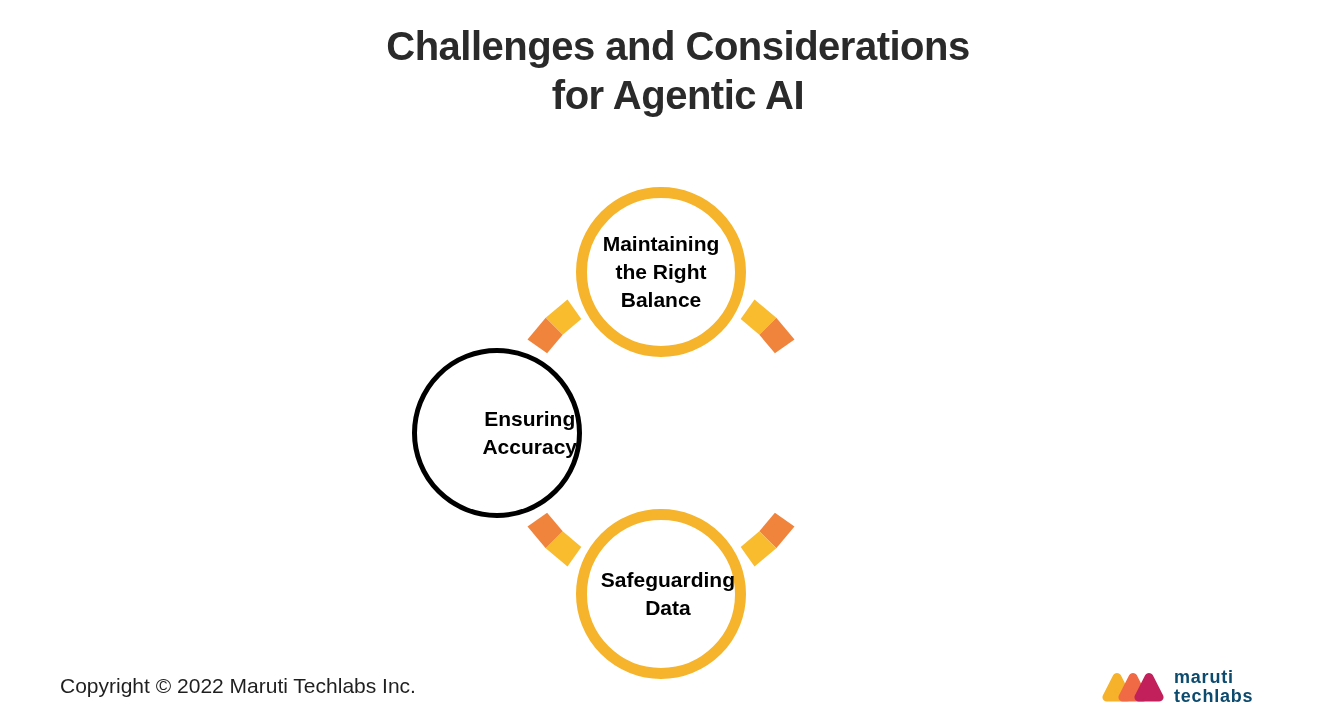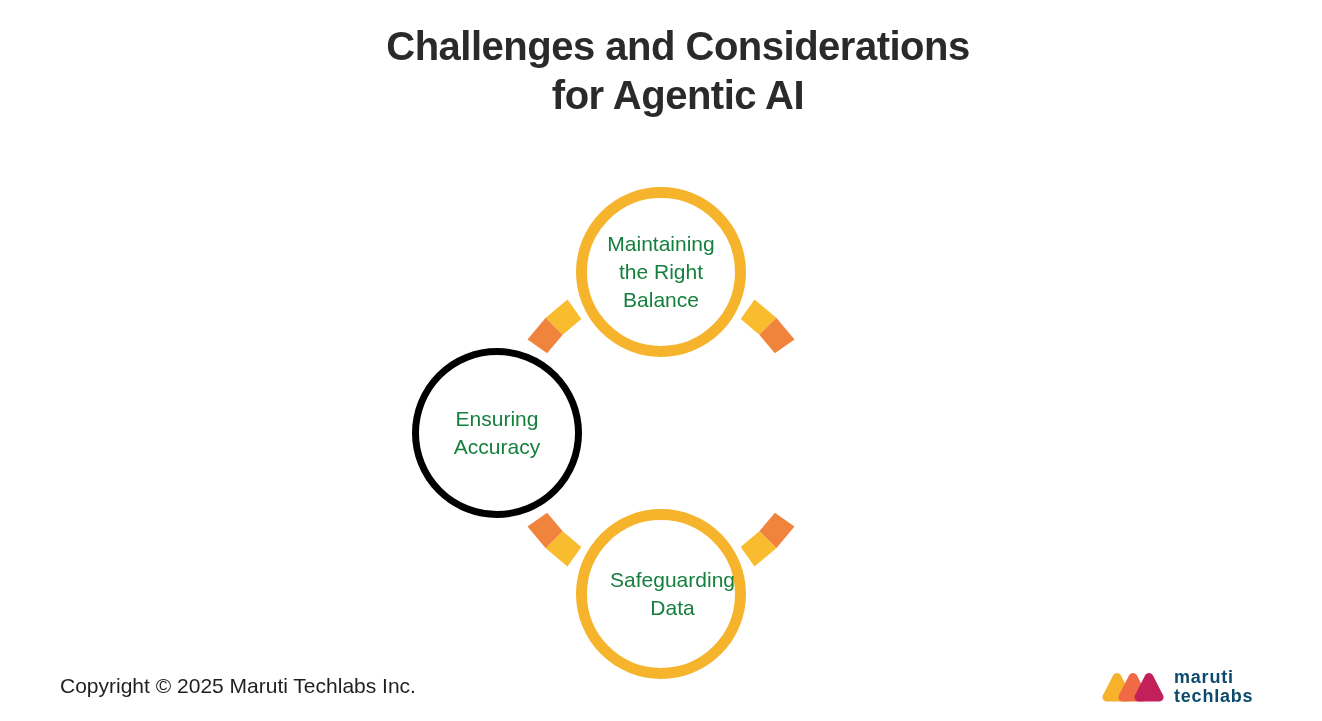--- a/index.html
+++ b/index.html
@@ -37,29 +37,29 @@
     height: 170px;
     box-sizing: border-box;
     border-radius: 50%;
     background: #ffffff;
     display: flex;
     align-items: center;
     justify-content: center;
     text-align: center;
   }
   .node-yellow { border: 11px solid #F5B42B; }
-  .node-orange { border: 7px solid #000000; }
+  .node-orange { border: 5px solid #000000; justify-content: flex-end; }
   .node-top    { left: 576px; top: 187px; }
   .node-left   { left: 412px; top: 348px; }
   .node-right  { left: 740px; top: 348px; }
   .node-bottom { left: 576px; top: 509px; justify-content: flex-end; }
   .node-label {
     font-size: 21px;
-    font-weight: 400;
-    color: #15803d;
+    font-weight: 700;
+    color: #000000;
     line-height: 1.32;
     white-space: pre-line;
   }
   .copyright {
     position: absolute;
     left: 60px;
     top: 674px;
     font-size: 21px;
     font-weight: 400;
     color: #1F1F1F;
@@ -119,21 +119,21 @@
     <span class="node-label">Ensuring
 Accuracy</span>
   </div>
 
 
   <div class="node node-yellow node-bottom">
     <span class="node-label">Safeguarding
 Data</span>
   </div>
 
-  <div class="copyright">Copyright © 2025 Maruti Techlabs Inc.</div>
+  <div class="copyright">Copyright © 2022 Maruti Techlabs Inc.</div>
 
   <div class="logo">
     <svg class="logo-mark" viewBox="0 0 66 38" aria-hidden="true">
       <path class="tri tri-yellow" d="M 16.5 9 L 27 29.5 L 6 29.5 Z"></path>
       <path class="tri tri-coral" d="M 33 9 L 43.5 29.5 L 22.5 29.5 Z"></path>
       <path class="tri tri-magenta" d="M 49.5 9 L 60 29.5 L 39 29.5 Z"></path>
     </svg>
     <div class="logo-text">
       <span>maruti</span>
       <span>techlabs</span>

